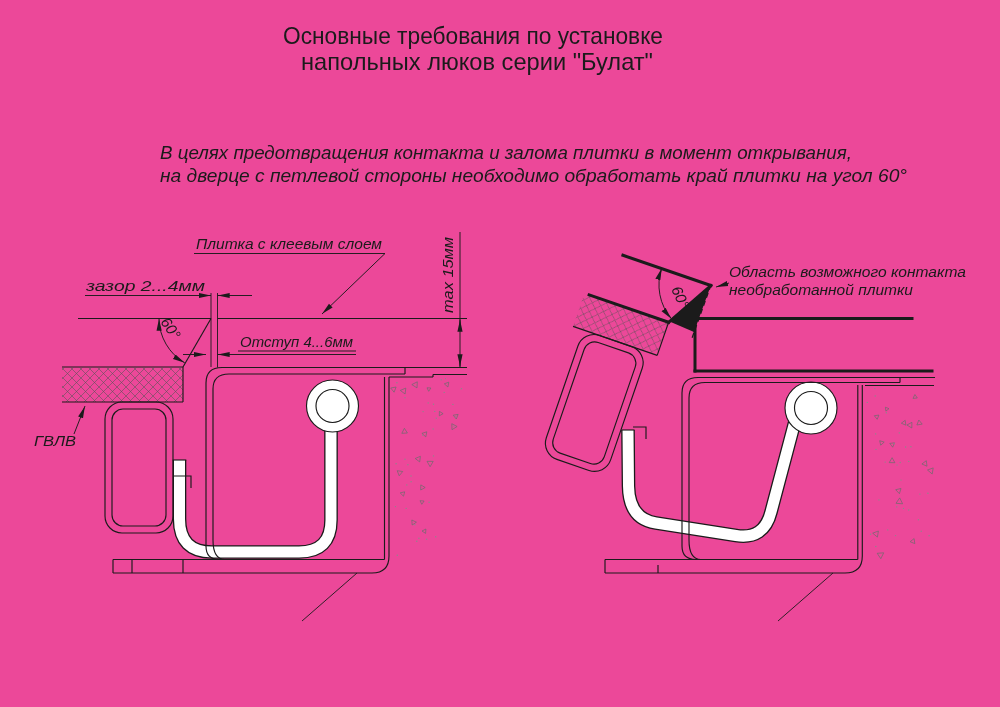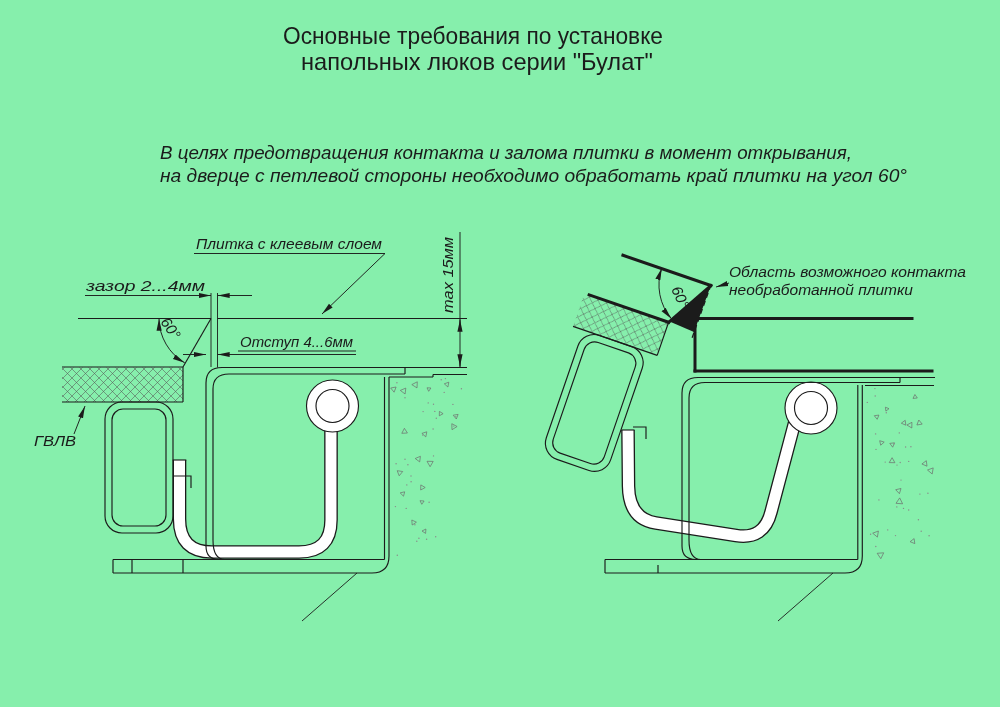--- a/index.html
+++ b/index.html
@@ -1,16 +1,16 @@
 <!DOCTYPE html>
 <html><head>
 <meta charset="utf-8">
 <style>
   html,body{margin:0;padding:0;background:#fff;}
-  .page{width:1000px;height:707px;background:#86efac;position:relative;overflow:hidden;}
+  .page{width:1000px;height:707px;background:#ec4899;position:relative;overflow:hidden;}
   svg{display:block;}
   .ln{stroke:#1b1b1b;stroke-width:1.15;fill:none;stroke-linecap:butt;}
   .xln{stroke:#1b1b1b;stroke-width:0.9;fill:none;}
   .dim{stroke:#1b1b1b;stroke-width:0.95;fill:none;}
   .thk{stroke:#1b1b1b;stroke-width:3;fill:none;stroke-linecap:square;}
   .armb{stroke:#1b1b1b;stroke-width:13.6;fill:none;}
   .armw{stroke:#ffffff;stroke-width:11;fill:none;}
   .wcirc{fill:#ffffff;stroke:#1b1b1b;stroke-width:1.15;}
   .dsh{stroke:#1b1b1b;stroke-width:1.2;fill:none;stroke-dasharray:5 3.5;}
   .lbl{font-family:"Liberation Sans",sans-serif;font-style:italic;font-size:15.5px;fill:#1b1b1b;}

